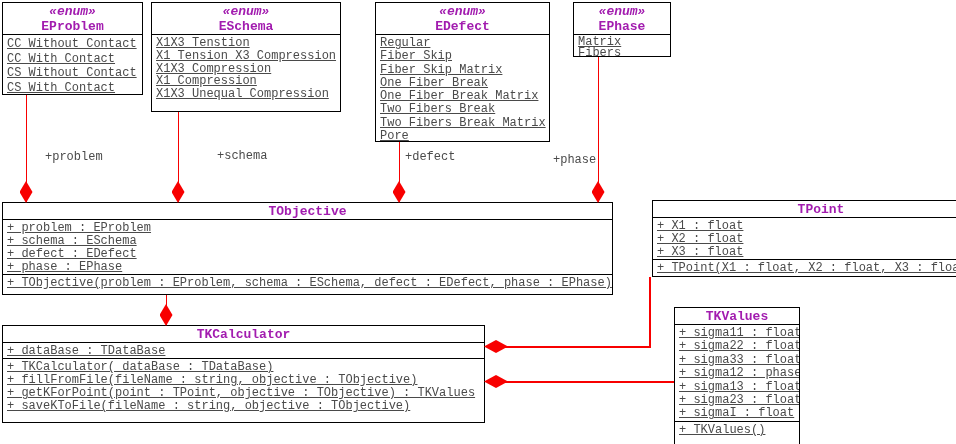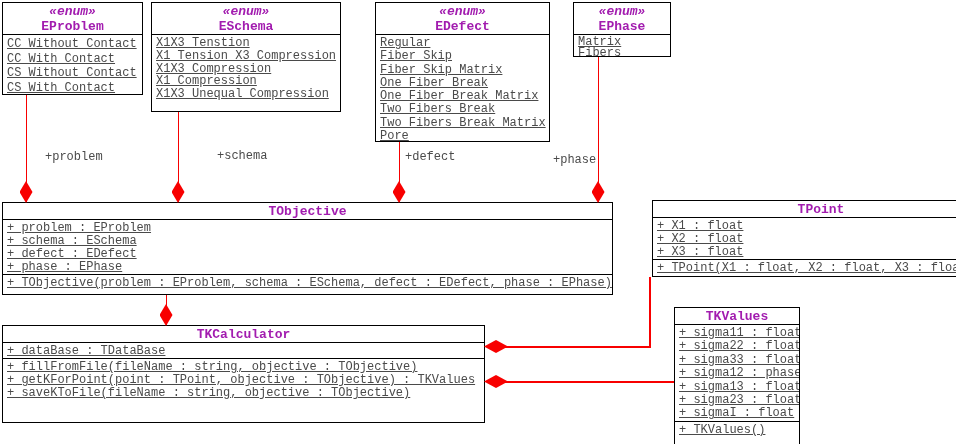--- a/index.html
+++ b/index.html
@@ -117,21 +117,21 @@
   </div>
   <div class="uml-members"><div class="row">+ problem : EProblem</div><div class="row">+ schema : ESchema</div><div class="row">+ defect : EDefect</div><div class="row">+ phase : EPhase</div></div>
   <div class="uml-members uml-ops"><div class="row">+ TObjective(problem : EProblem, schema : ESchema, defect : EDefect, phase : EPhase)</div></div>
 </div>
 
 <div class="uml-class" id="box-tkcalculator">
   <div class="uml-title">
     <div class="uml-cname">TKCalculator</div>
   </div>
   <div class="uml-members"><div class="row">+ dataBase : TDataBase</div></div>
-  <div class="uml-members uml-ops"><div class="row">+ fillFromFile(fileName : string, objective : TObjective)</div><div class="row">+ getKForPoint(point : TPoint, objective : TObjective) : TKValues</div><div class="row">+ saveKToFile(fileName : string, objective : TObjective)</div></div>
+  <div class="uml-members uml-ops"><div class="row">+ TKCalculator(_dataBase : TDataBase)</div><div class="row">+ fillFromFile(fileName : string, objective : TObjective)</div><div class="row">+ getKForPoint(point : TPoint, objective : TObjective) : TKValues</div><div class="row">+ saveKToFile(fileName : string, objective : TObjective)</div></div>
 </div>
 
 <div class="uml-class" id="box-tpoint">
   <div class="uml-title">
     <div class="uml-cname">TPoint</div>
   </div>
   <div class="uml-members"><div class="row">+ X1 : float</div><div class="row">+ X2 : float</div><div class="row">+ X3 : float</div></div>
   <div class="uml-members uml-ops"><div class="row">+ TPoint(X1 : float, X2 : float, X3 : float)</div></div>
 </div>
 

